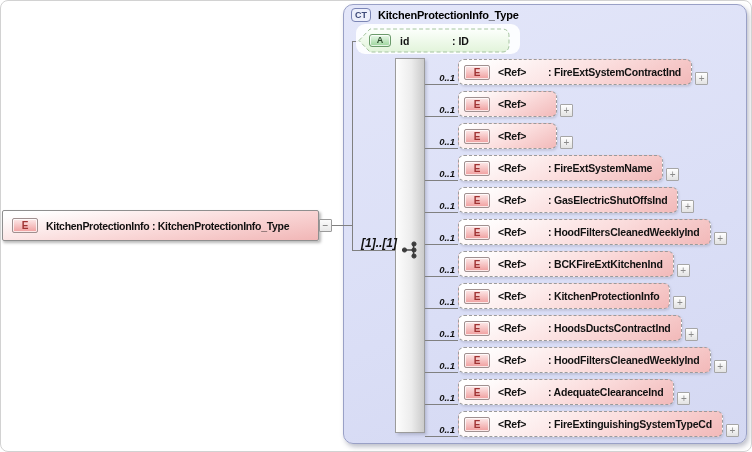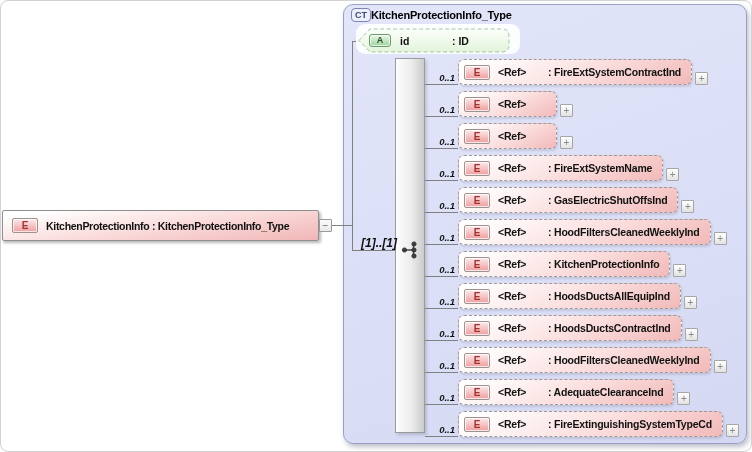--- a/index.html
+++ b/index.html
@@ -8,21 +8,21 @@
   .canvas{position:relative;width:752px;height:452px;background:#fff;overflow:hidden}
   .frame{position:absolute;inset:0;border:1px solid #d2d2d2;border-radius:8px;pointer-events:none}
 
   .line{position:absolute;background:#808080}
   .line.h{height:1px}
   .line.v{width:1px}
 
   .ct-container{position:absolute;left:343px;top:4px;width:404px;height:440px;
     background:linear-gradient(160deg,#e3e6f9 0%,#dadef6 60%,#d4d8f2 100%);
     border:1px solid #99a0c6;border-radius:10px;box-shadow:2px 3px 5px rgba(110,115,140,.45)}
-  .ct-header{position:absolute;left:351px;top:8px;display:flex;align-items:center;}
+  .ct-header{position:absolute;left:351px;top:8px;display:flex;align-items:center;gap:7px}
   .ct-badge{border:1px solid #7b85b5;border-radius:4px;color:#3e4a78;font-size:9px;font-weight:bold;
     padding:0 3px;line-height:12px;background:rgba(255,255,255,.35)}
   .ct-title{font-size:11px;font-weight:bold;color:#000;letter-spacing:-.2px}
 
   .badge{display:inline-block;text-align:center;font-weight:bold;border-radius:2px;flex:none}
   .e-badge{width:26px;height:15px;line-height:13px;font-size:10px;color:#a03434;
     background:linear-gradient(#fdeaea,#f09e9e);border:1px solid #a09090;
     box-shadow:inset 0 0 0 1px rgba(255,255,255,.75)}
   .a-badge{width:22px;height:13px;line-height:11px;font-size:9px;color:#2c4a2c;border-radius:3px;
     background:linear-gradient(#eafaea,#9cd49c);border:1px solid #6b9a6b;
@@ -177,32 +177,32 @@
     </span>
     <span class="plusbox">+</span>
   </div>
       <div class="row" style="top: 250px;">
     <span class="connector">
       <span class="card">0..1</span>
     </span>
     <span class="rowbox">
       <span class="badge e-badge">E</span>
       <span class="ref">&lt;Ref&gt;</span>
+      <span class="ename">: BCKFireExtKitchenInd</span>
+    </span>
+    <span class="plusbox">+</span>
+  </div>
+      <div class="row" style="top: 282px;">
+    <span class="connector">
+      <span class="card">0..1</span>
+    </span>
+    <span class="rowbox">
+      <span class="badge e-badge">E</span>
+      <span class="ref">&lt;Ref&gt;</span>
       <span class="ename">: KitchenProtectionInfo</span>
-    </span>
-    <span class="plusbox">+</span>
-  </div>
-      <div class="row" style="top: 282px;">
-    <span class="connector">
-      <span class="card">0..1</span>
-    </span>
-    <span class="rowbox">
-      <span class="badge e-badge">E</span>
-      <span class="ref">&lt;Ref&gt;</span>
-      <span class="ename">: HoodsDuctsAllEquipInd</span>
     </span>
     <span class="plusbox">+</span>
   </div>
       <div class="row" style="top: 314px;">
     <span class="connector">
       <span class="card">0..1</span>
     </span>
     <span class="rowbox">
       <span class="badge e-badge">E</span>
       <span class="ref">&lt;Ref&gt;</span>

